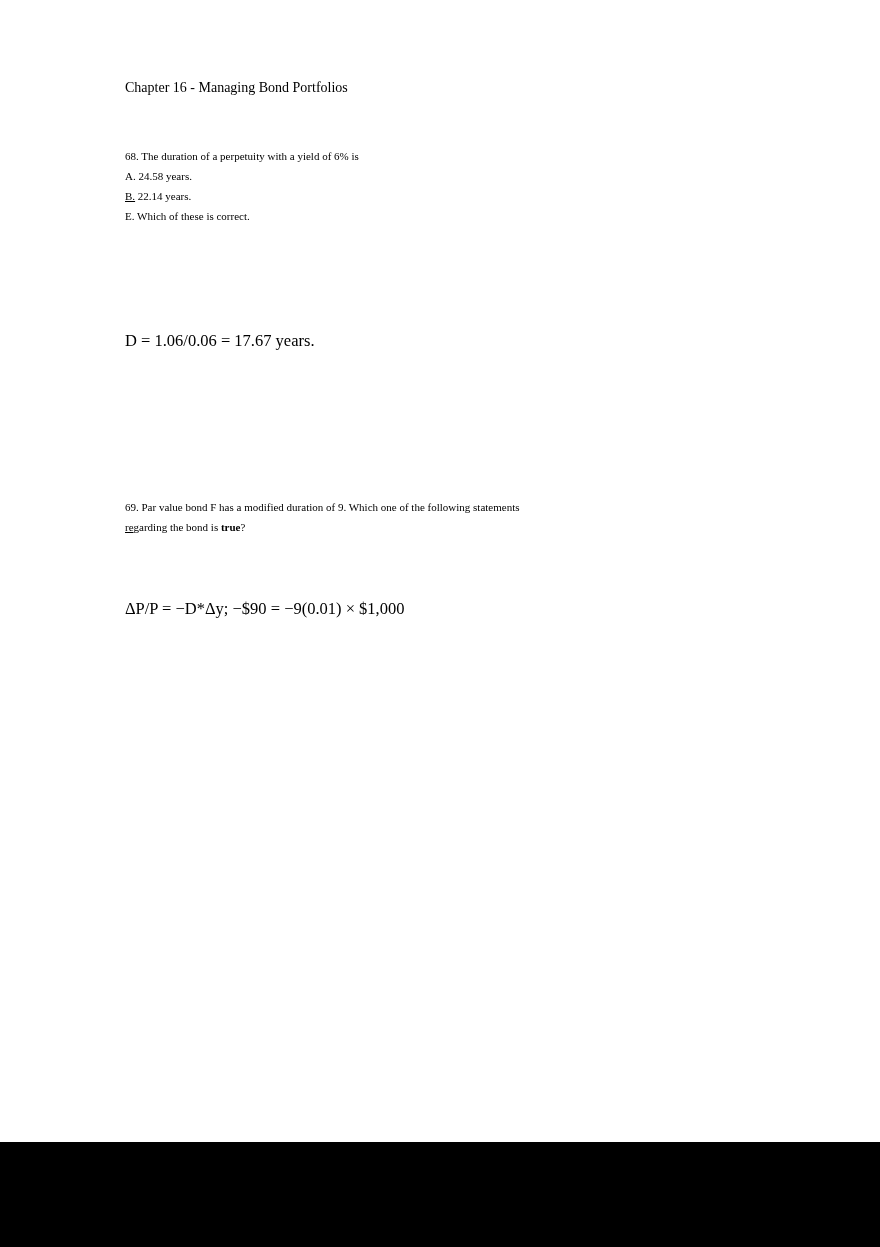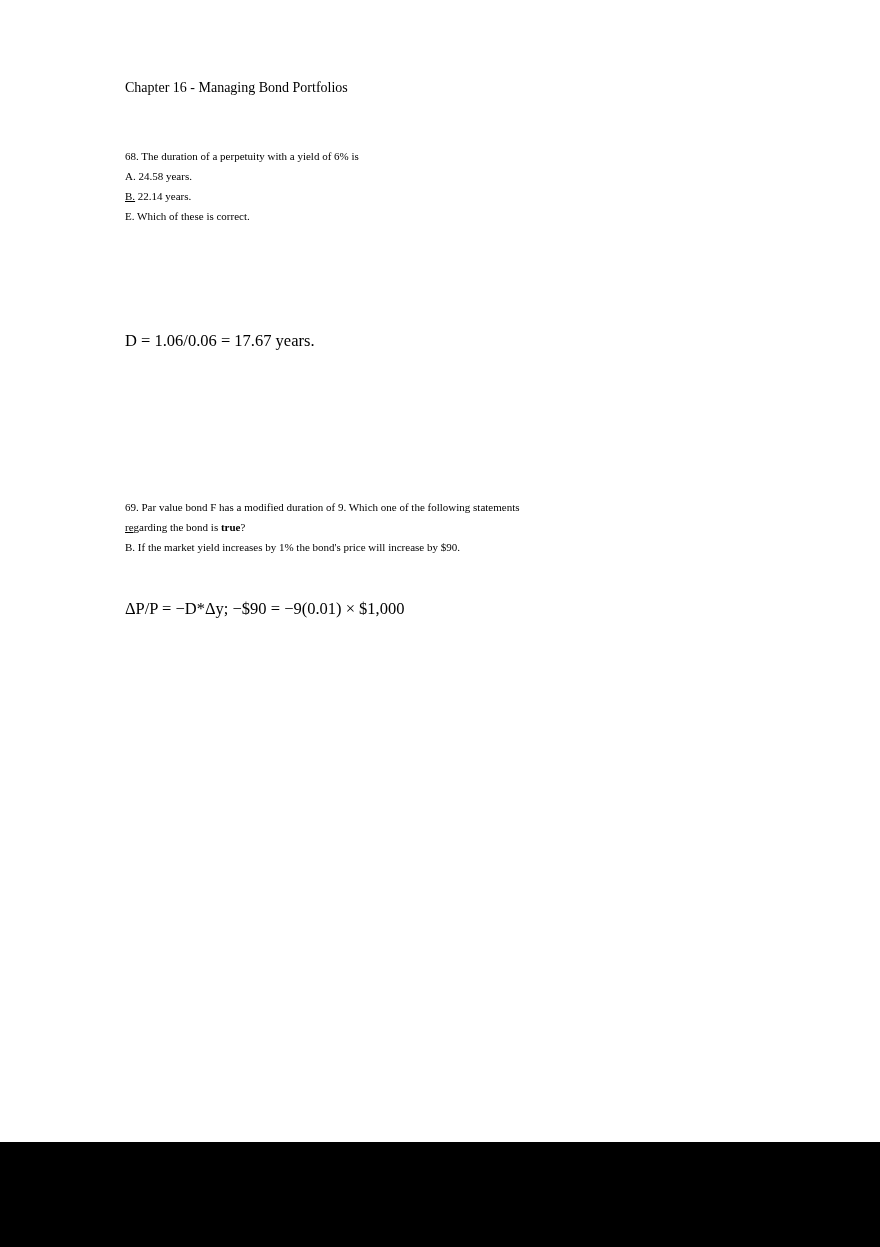--- a/index.html
+++ b/index.html
@@ -74,22 +74,19 @@
     <div class="line">
       <span>E.</span> <span>Which of these is correct.</span>
     </div>
   </section>
 
   <div class="solution sol68">D = 1.06/0.06 = 17.67 years.</div>
 
   <section class="question q69">
     <div class="line"><span>69. Par value bond F has a modified duration of 9. Which one of the following statements</span></div>
     <div class="line"><span class="underline">re</span><span>garding the bond is </span><span class="bold">true</span><span>?</span></div>
-    <div class="line">
-      <span>B.</span> <span>If the market yield increases by 1% the bond's price will increase by $90.</span>
-    </div>
   </section>
 
   <div class="solution sol69">ΔP/P = −D*Δy; −$90 = −9(0.01) × $1,000</div>
 
   <div class="scan-bar"></div>
 
 </div>
 
 </body></html>

